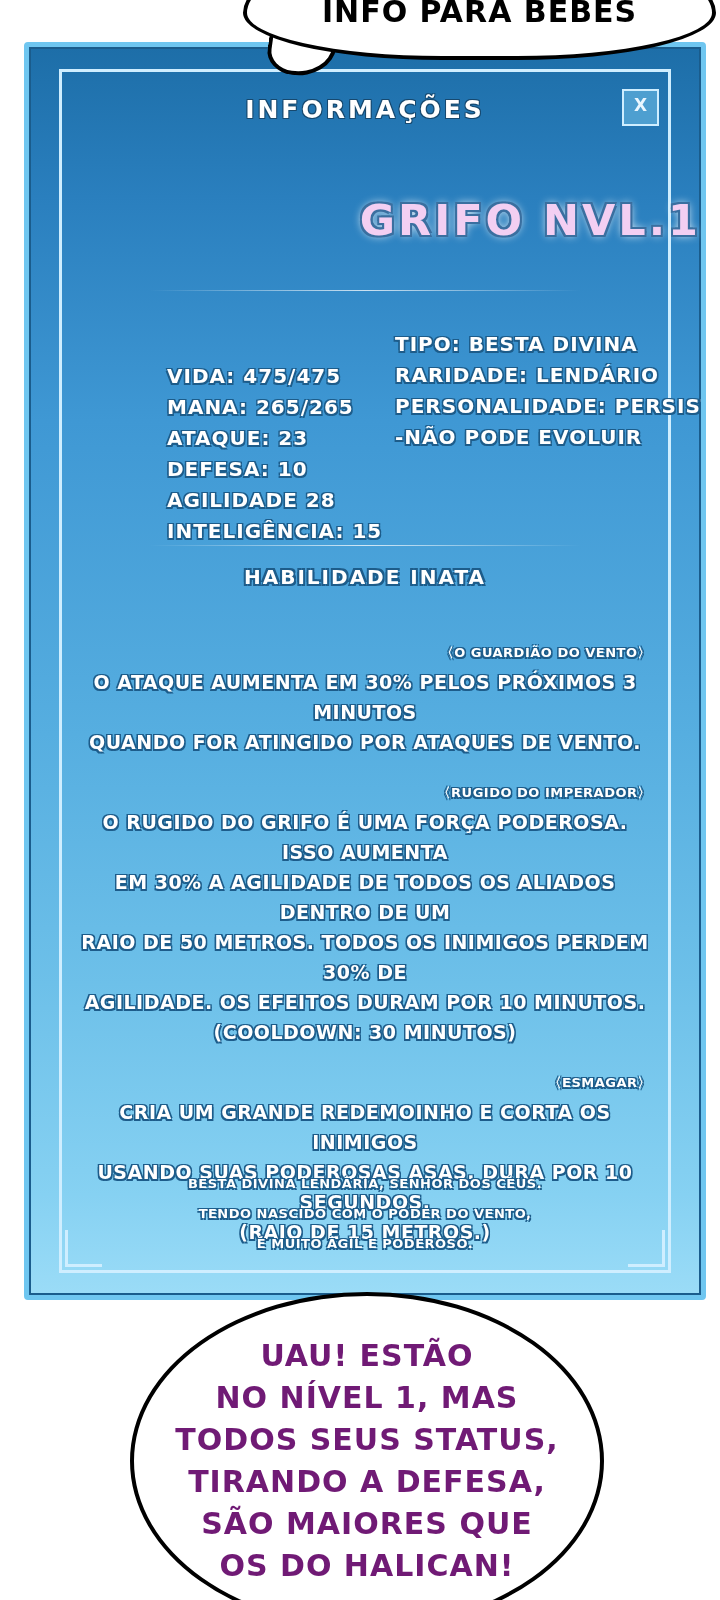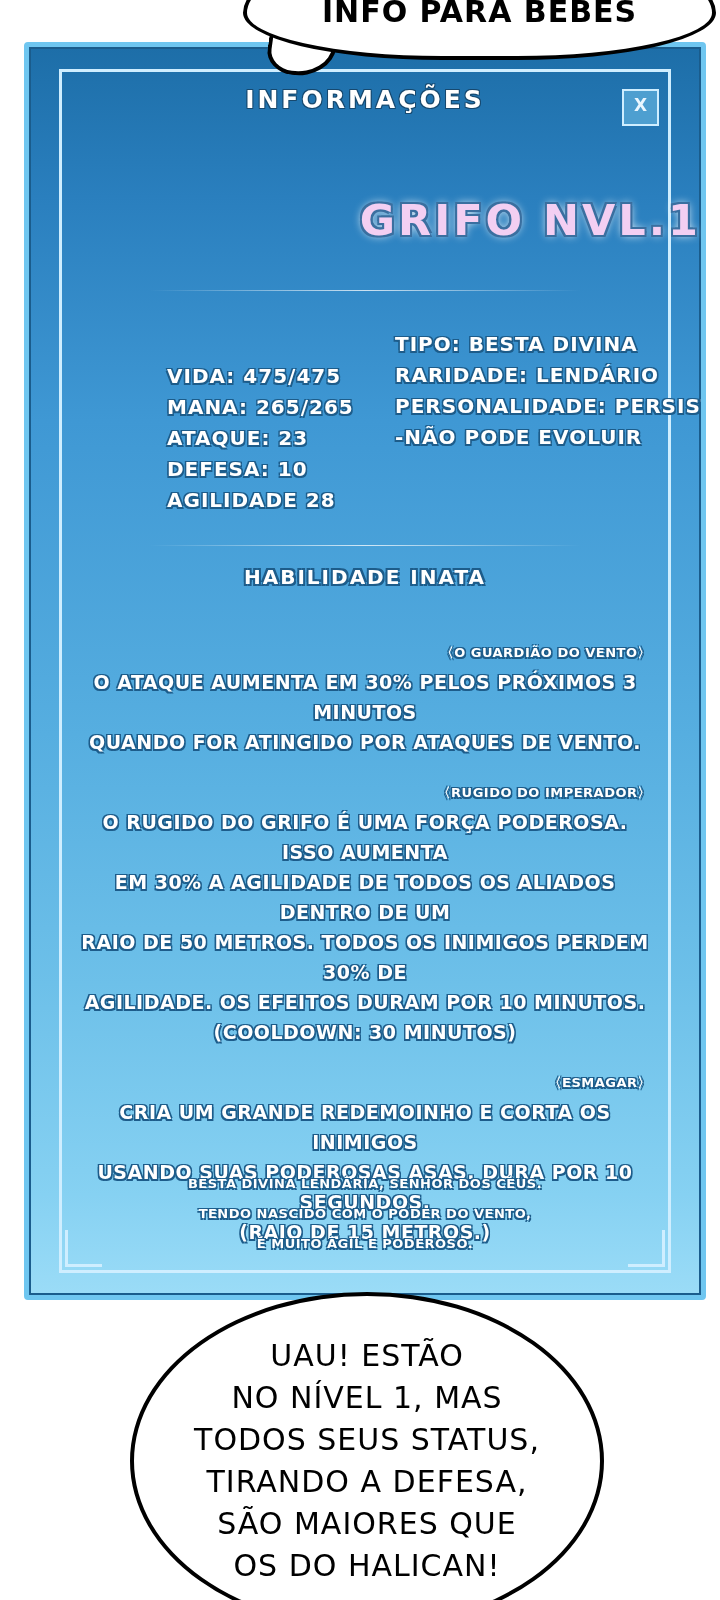--- a/index.html
+++ b/index.html
@@ -81,21 +81,21 @@
     position: absolute;
     width: 34px;
     height: 34px;
     border: 3px solid #cfeeff;
   }
   .corner.bl { left: 36px; bottom: 28px; border-top: none; border-right: none; }
   .corner.br { right: 36px; bottom: 28px; border-top: none; border-left: none; }
 
   .title-bar {
     position: absolute;
-    left: 0; top: 38px;
+    left: 0; top: 48px;
     width: 100%;
     text-align: center;
   }
   .title-text {
     font-family: "DejaVu Sans", sans-serif;
     font-weight: bold;
     font-size: 25px;
     letter-spacing: 3px;
     color: #ffffff;
     text-shadow: 1px 1px 0 #17496f, -1px 1px 0 #17496f, 1px -1px 0 #17496f, -1px -1px 0 #17496f;
@@ -214,24 +214,24 @@
     border: 4px solid #000000;
     border-radius: 50% / 50%;
     z-index: 6;
     display: flex;
     align-items: center;
     justify-content: center;
   }
   .bottom-bubble-text {
     text-align: center;
     font-family: "DejaVu Sans", sans-serif;
-    font-weight: normal;
+    font-weight: bold;
     font-size: 30px;
     line-height: 42px;
-    color: #000000;
+    color: #701a75;
     letter-spacing: 1px;
     padding: 0 12px;
   }
 </style>
 </head>
 <body>
 
 <div class="top-tail"></div>
 <div class="top-bubble">
   <div class="top-bubble-text">INFO PARA BEBÊS</div>
@@ -250,20 +250,21 @@
   <div class="pet-name">GRIFO NVL.1</div>
 
   <div class="divider d1"></div>
 
   <div class="stats-left">
     <div class="stat-line">VIDA: 475/475</div>
     <div class="stat-line">MANA: 265/265</div>
     <div class="stat-line">ATAQUE: 23</div>
     <div class="stat-line">DEFESA: 10</div>
     <div class="stat-line">AGILIDADE 28</div>
+    <div class="stat-line">INTELIGÊNCIA: 15</div>
   </div>
 
   <div class="stats-right">
     <div class="stat-line">TIPO: BESTA DIVINA</div>
     <div class="stat-line">RARIDADE: LENDÁRIO</div>
     <div class="stat-line">PERSONALIDADE: PERSISTENTE</div>
     <div class="stat-line">-NÃO PODE EVOLUIR</div>
   </div>
 
   <div class="divider d2"></div>

